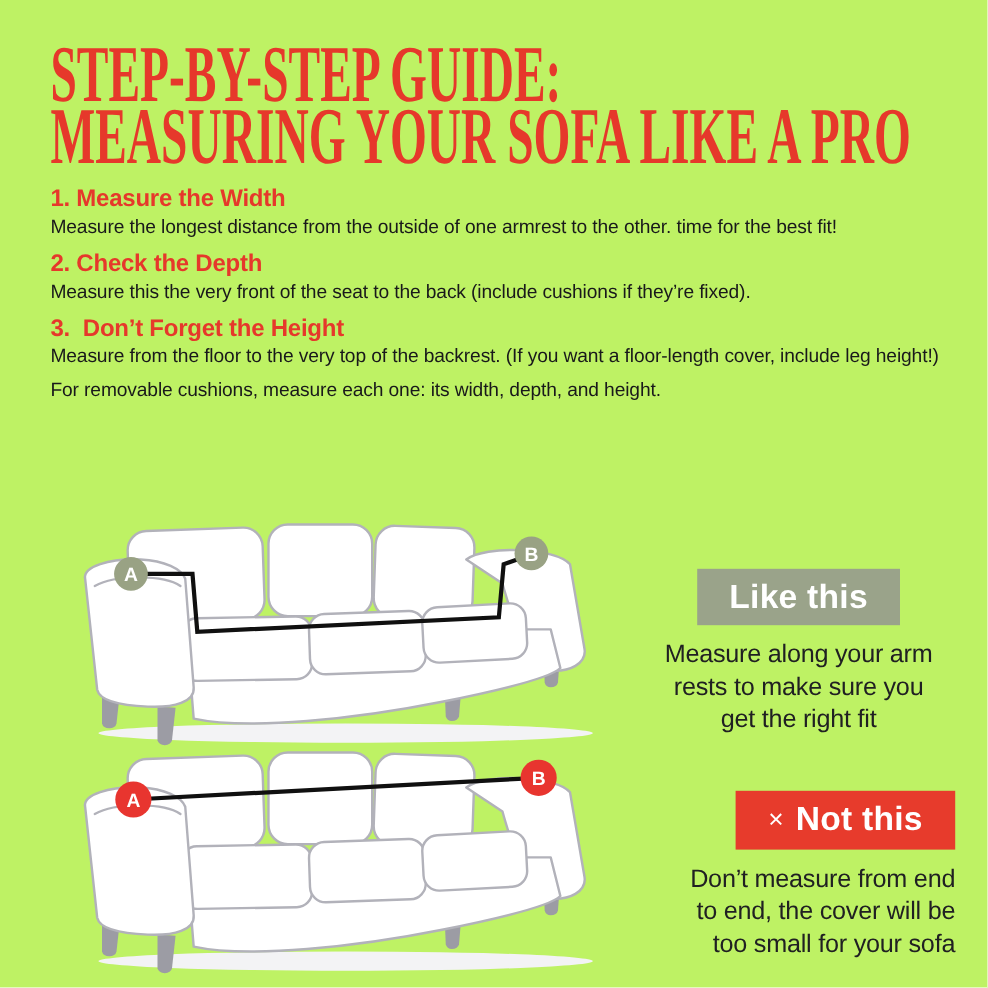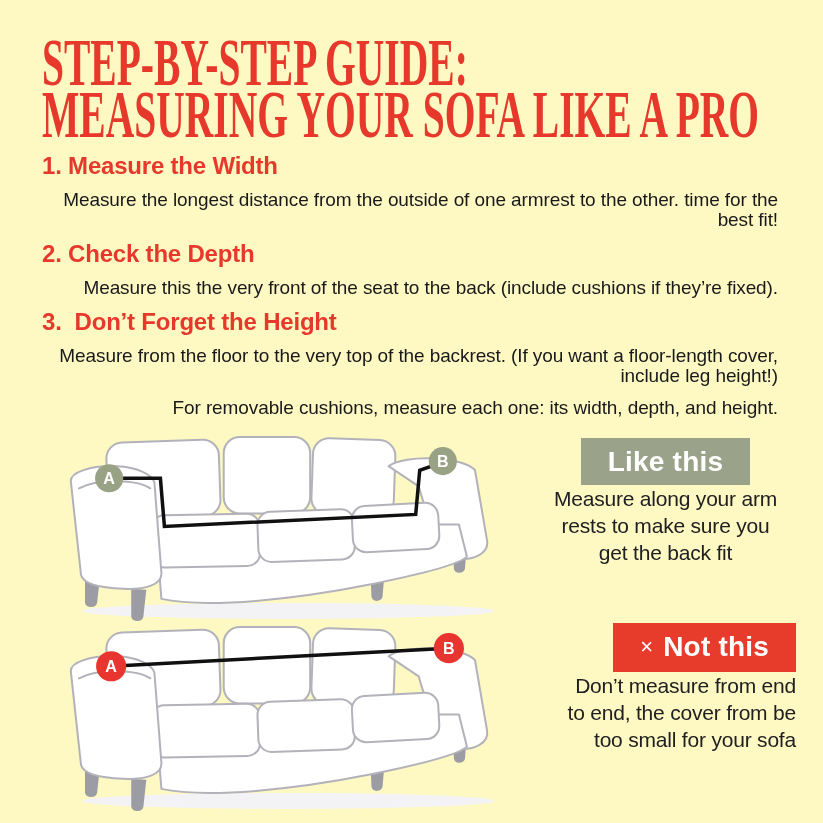--- a/index.html
+++ b/index.html
@@ -1,47 +1,47 @@
 <!DOCTYPE html>
 <html><head>
 <meta charset="utf-8">
 <style>
   html,body{margin:0;padding:0;background:#ffffff;}
-  #page{position:relative;width:823px;height:823px;background:#fef9c3;overflow:hidden;
+  #page{position:relative;width:823px;height:823px;background:#bef264;overflow:hidden;
         font-family:"Liberation Sans",sans-serif;}
 
   
   .title{position:absolute;left:42px;top:36px;color:#e6382b;
          font-family:"Liberation Serif",serif;font-weight:bold;font-size:67px;
          transform:scaleX(0.59);transform-origin:0 0;white-space:nowrap;letter-spacing:0px;}
   .title .tline{height:52px;line-height:52px;}
 
   
   .steps{position:absolute;left:42px;top:154px;width:748px;}
   .step{margin-bottom:8px;}
-  .step-h{color:#e6382b;font-size:24px;line-height:24px;font-weight:bold;
+  .step-h{color:#e6382b;font-size:20px;line-height:24px;font-weight:bold;
           white-space:pre-wrap;margin:0 0 2px 0;letter-spacing:-0.2px;}
-  .step-b{color:#19191b;font-size:19px;line-height:20px;letter-spacing:-0.1px;margin:12px;text-align:right;}
+  .step-b{color:#19191b;font-size:16px;line-height:20px;letter-spacing:-0.1px;margin:0;}
 
   
   .sofa-wrap{position:absolute;width:484px;height:196px;}
   #sofa-correct{left:36px;top:428px;}
   #sofa-wrong{left:36px;top:618px;}
   .sofa{width:100%;height:100%;display:block;}
 
   
   .callout{position:absolute;text-align:center;}
   #like-col{left:538px;top:438px;width:255px;}
   #not-col{left:534px;top:623px;width:262px;text-align:right;}
   .badge{display:inline-block;color:#ffffff;font-weight:bold;font-size:28px;
-         line-height:47px;padding:0 27px;letter-spacing:0.2px;}
+         line-height:47px;padding:0 27px;letter-spacing:0.2px;margin-top:36px;}
   .badge-green{background:#9aa38a;}
   .badge-red{background:#e73b2c;}
   .x-mark{font-weight:normal;font-size:22px;margin-right:10px;position:relative;top:-2px;}
-  .caption{color:#202022;font-size:21px;line-height:27px;letter-spacing:-0.2px;}
+  .caption{margin-top:11px;color:#202022;font-size:21px;line-height:27px;letter-spacing:-0.2px;}
 
   .mline{stroke:#101010;stroke-width:3.5;fill:none;}
   .mletter{fill:#ffffff;font-family:"Liberation Sans",sans-serif;font-weight:bold;font-size:16px;
            text-anchor:middle;}
 </style>
 </head>
 <body>
 
 <div id="page">
 
@@ -104,21 +104,21 @@
         <text class="mletter" x="404" y="39">B</text>
       </g>
     </svg>
   </div>
 
   <div class="callout" id="like-col">
     <span class="badge badge-green">Like this</span>
     <div class="caption">
       <div>Measure along your arm</div>
       <div>rests to make sure you</div>
-      <div>get the back fit</div>
+      <div>get the right fit</div>
     </div>
   </div>
 
   <div class="sofa-wrap" id="sofa-wrong">
     <svg class="sofa" viewBox="0 0 480 195">
       <use href="#sofa-art"></use>
       <path class="mline" d="M74 48 L410 30"></path>
       <g>
         <circle cx="74" cy="48" r="15" fill="#e8352f"></circle>
         <text class="mletter" x="74" y="54">A</text>
@@ -127,18 +127,18 @@
         <circle cx="410" cy="30" r="15" fill="#e8352f"></circle>
         <text class="mletter" x="410" y="36">B</text>
       </g>
     </svg>
   </div>
 
   <div class="callout" id="not-col">
     <span class="badge badge-red"><span class="x-mark">×</span><span>Not this</span></span>
     <div class="caption">
       <div>Don’t measure from end</div>
-      <div>to end, the cover from be</div>
+      <div>to end, the cover will be</div>
       <div>too small for your sofa</div>
     </div>
   </div>
 
 </div>
 
 </body></html>

